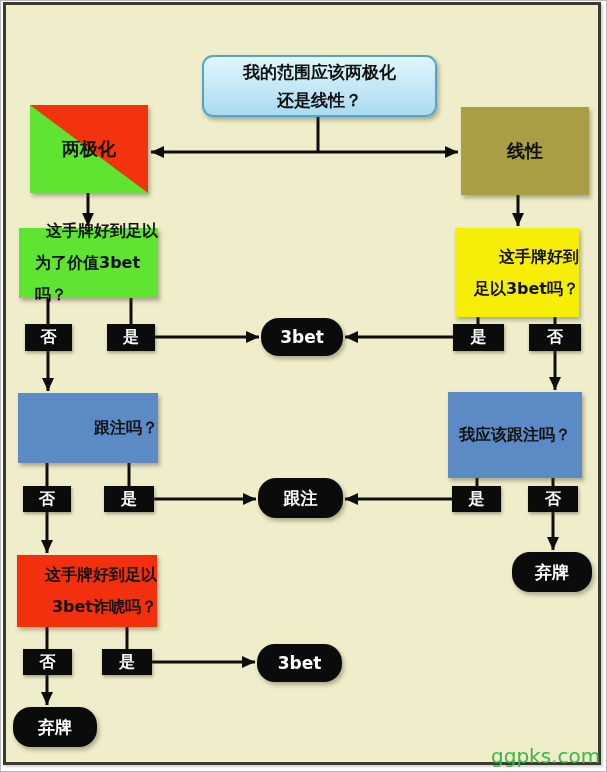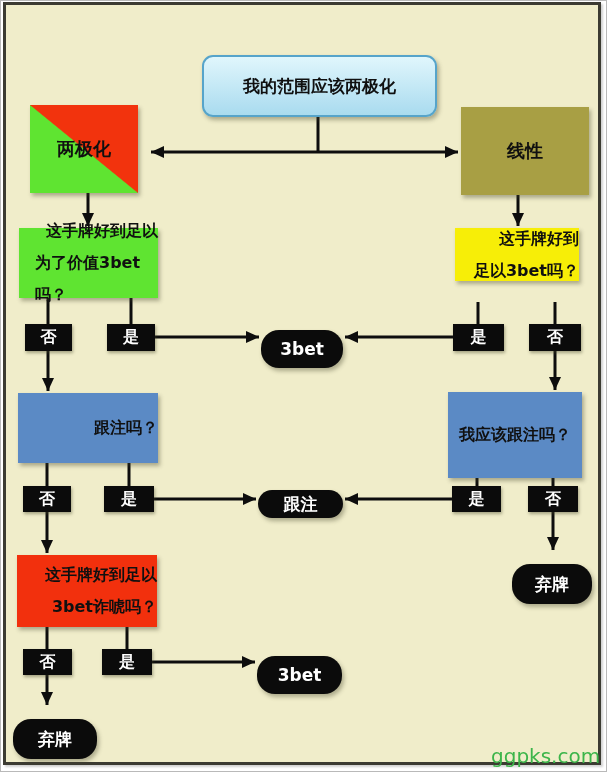--- a/index.html
+++ b/index.html
@@ -12,46 +12,46 @@
   .connectors{position:absolute;left:0;top:0;width:607px;height:772px;z-index:1;}
   .node{position:absolute;display:flex;align-items:center;justify-content:center;
         font-weight:bold;color:#101010;box-sizing:border-box;z-index:2;
         box-shadow:2px 3px 4px rgba(70,70,45,.40);}
   .col{flex-direction:column;}
   .left-text{align-items:flex-start;padding-left:16px;}
   
   .n-root{left:202px;top:39px;width:235px;height:62px;font-size:17px;line-height:28px;
           background:linear-gradient(#e0f6fc,#a9dbef);border:2px solid #56a4ca;border-radius:11px;margin-top:16px;}
   
-  .n-polar{left:30px;top:105px;width:108px;height:88px;font-size:18px;
+  .n-polar{left:30px;top:105px;width:118px;height:88px;font-size:18px;
            background:linear-gradient(to top right,#5fe431 49.6%,#f2330d 50.4%);}
   .n-linear{left:461px;top:107px;width:128px;height:88px;font-size:18px;background:#a89f44;}
   
   .q2{font-size:16px;line-height:32px;align-items:flex-end;}
   .n-qgreen{left:19px;top:228px;width:139px;height:70px;background:#5fe431;}
-  .n-qyellow{left:455px;top:228px;width:124px;height:53px;background:#f7ee07;}
+  .n-qyellow{left:455px;top:228px;width:124px;height:89px;background:#f7ee07;}
   .n-qblueL{left:18px;top:393px;width:140px;height:70px;background:#5b8ac5;}
   .n-qblueR{left:448px;top:392px;width:134px;height:86px;background:#5b8ac5;font-size:16px;}
   .n-qred{left:17px;top:555px;width:140px;height:72px;background:#f2300d;}
   
   .bk{background:#0b0b0b;color:#ffffff;font-size:16px;box-shadow:1px 2px 3px rgba(70,70,45,.45);}
   .n-no1l{left:25px;top:324px;width:47px;height:27px;}
   .n-yes1l{left:107px;top:324px;width:48px;height:27px;}
   .n-yes1r{left:453px;top:324px;width:51px;height:27px;}
   .n-no1r{left:529px;top:324px;width:52px;height:27px;}
   .n-no2l{left:23px;top:486px;width:48px;height:26px;}
   .n-yes2l{left:104px;top:486px;width:50px;height:26px;}
   .n-yes2r{left:452px;top:486px;width:49px;height:26px;}
   .n-no2r{left:528px;top:486px;width:50px;height:26px;}
   .n-no3{left:23px;top:649px;width:49px;height:26px;}
   .n-yes3{left:102px;top:649px;width:50px;height:26px;}
   
-  .act{background:#0b0b0b;color:#ffffff;border-radius:18px;font-size:17px;margin-top:12px;}
+  .act{background:#0b0b0b;color:#ffffff;border-radius:18px;font-size:17px;}
   .n-b3top{left:261px;top:318px;width:82px;height:38px;}
-  .n-call{left:258px;top:478px;width:85px;height:28px;}
+  .n-call{left:258px;top:478px;width:85px;height:40px;}
   .n-foldr{left:512px;top:552px;width:80px;height:40px;}
   .n-b3bot{left:257px;top:644px;width:85px;height:38px;}
   .n-foldb{left:13px;top:707px;width:84px;height:40px;}
   .watermark{position:absolute;left:491px;top:744px;font-size:20px;color:#3cb54a;z-index:3;}
   .connectors line{stroke:#0d0d0d;stroke-width:3;}
 </style>
 </head>
 <body>
 
 <div class="outer-edge"></div>
@@ -85,20 +85,21 @@
   <line x1="452" y1="499" x2="345" y2="499" marker-end="url(#ah)"></line>
   <line x1="553" y1="512" x2="553" y2="550" marker-end="url(#ah)"></line>
   <line x1="47" y1="627" x2="47" y2="649"></line>
   <line x1="127" y1="627" x2="127" y2="649"></line>
   <line x1="47" y1="675" x2="47" y2="705" marker-end="url(#ah)"></line>
   <line x1="152" y1="662" x2="255" y2="662" marker-end="url(#ah)"></line>
 </svg>
 
 <div class="node col n-root">
   <span>我的范围应该两极化</span>
+  <span>还是线性？</span>
 </div>
 
 <div class="node n-polar">
   <span>两极化</span>
 </div>
 <div class="node n-linear">
   <span>线性</span>
 </div>
 
 <div class="node col left-text q2 n-qgreen">

